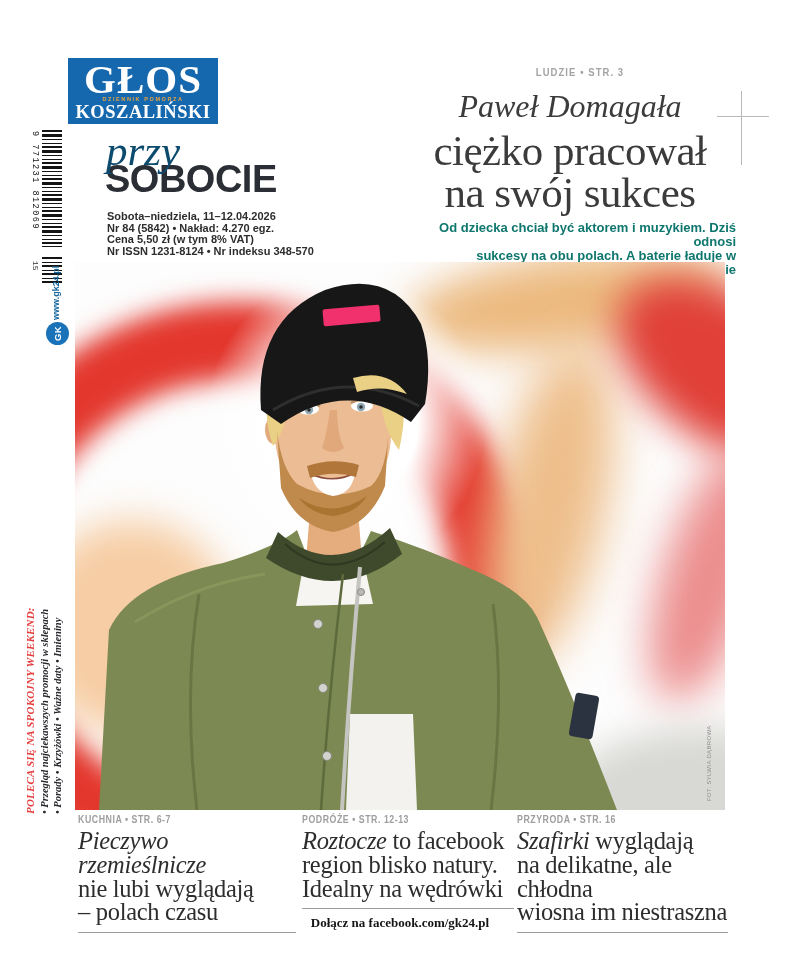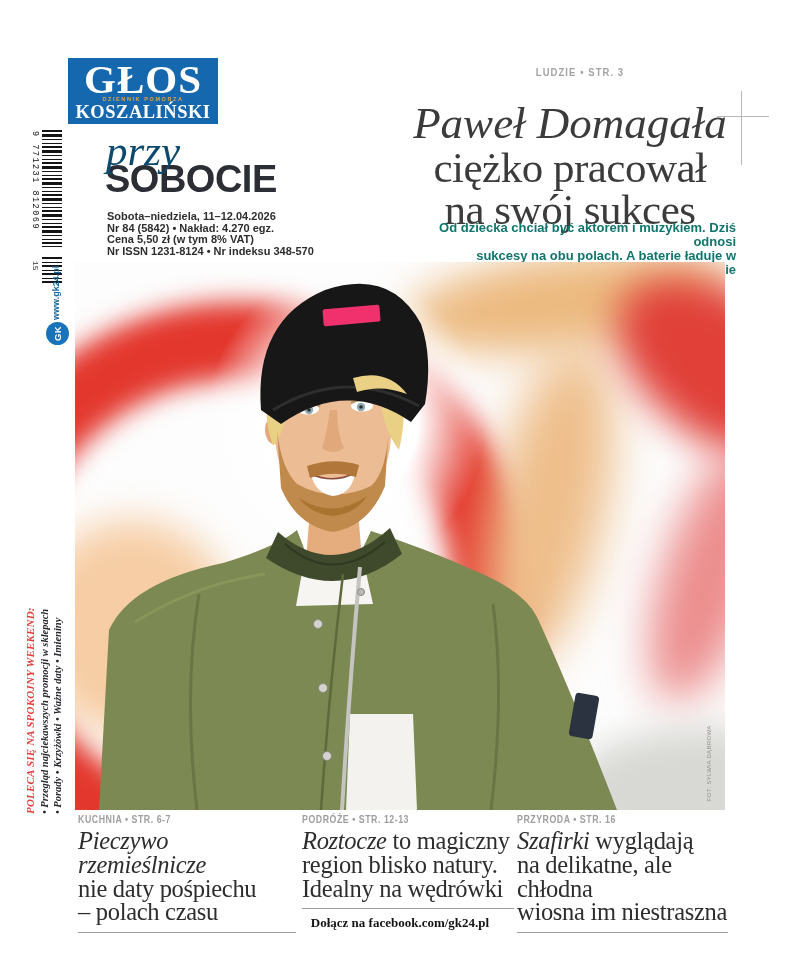--- a/index.html
+++ b/index.html
@@ -36,21 +36,21 @@
   .gk-badge span{transform:rotate(-90deg);color:#fff;font-size:9.5px;font-weight:700;letter-spacing:.3px;}
   .promo-vert{left:24px;top:814px;width:230px;transform-origin:0 0;transform:rotate(-90deg);
     font-family:"Liberation Serif",serif;font-style:italic;}
   .promo-title{color:#e43c3c;font-weight:700;font-size:11px;line-height:13.5px;letter-spacing:.2px;}
   .promo-line{color:#26262b;font-weight:600;font-size:10.5px;line-height:13px;}
 
   
   .lead-kicker{left:430px;top:66px;width:300px;text-align:center;font-size:10.5px;font-weight:700;
     letter-spacing:1.2px;color:#a3a3a3;transform:scaleX(.9);}
   .headline{left:393px;top:83px;width:354px;text-align:center;font-family:"Liberation Serif",serif;color:#3b3b3b;}
-  .hl1{font-style:italic;font-size:45px;line-height:47px;margin-top:17px;}
+  .hl1{font-style:italic;font-size:32px;line-height:47px;}
   .hl2{font-size:43px;line-height:42px;letter-spacing:-.5px;}
   .hl3{font-size:43px;line-height:42px;letter-spacing:-.5px;}
   .crossmark-v{left:741px;top:91px;width:1px;height:74px;background:#b8b8b8;}
   .crossmark-h{left:717px;top:116px;width:52px;height:1px;background:#b8b8b8;}
   .standfirst{left:410px;top:221px;width:326px;text-align:right;font-size:13px;font-weight:700;
     line-height:14px;color:#0f766e;}
 
   
   .photo{left:75px;top:262px;width:650px;height:548px;background:#fdfdfd;overflow:hidden;}
   .photo .blob{position:absolute;border-radius:50%;}
@@ -206,30 +206,30 @@
 
       <path d="M278 116 Q312 106 332 132 Q306 122 282 130 Z" fill="#ead084"></path>
     </svg>
   </div>
   <div class="abs photo-credit">FOT. SYLWIA DĄBROWA</div>
 
   <div class="teaser t1">
     <div class="teaser-kicker">KUCHNIA • STR. 6-7</div>
     <div class="teaser-hl">
       <span class="it">Pieczywo rzemieślnicze</span><span></span><br>
-      <span>nie daty pośpiechu</span><br>
+      <span>nie lubi wyglądają</span><br>
       <span>– polach czasu</span>
     </div>
     <div class="teaser-rule"></div>
   </div>
 
   <div class="teaser t2">
     <div class="teaser-kicker">PODRÓŻE • STR. 12-13</div>
     <div class="teaser-hl">
-      <span class="it">Roztocze</span><span> to magiczny</span><br>
+      <span class="it">Roztocze</span><span> to facebook</span><br>
       <span>region blisko natury.</span><br>
       <span>Idealny na wędrówki</span>
     </div>
     <div class="teaser-rule"></div>
   </div>
 
   <div class="teaser t3">
     <div class="teaser-kicker">PRZYRODA • STR. 16</div>
     <div class="teaser-hl">
       <span class="it">Szafirki</span><span> wyglądają</span><br>

